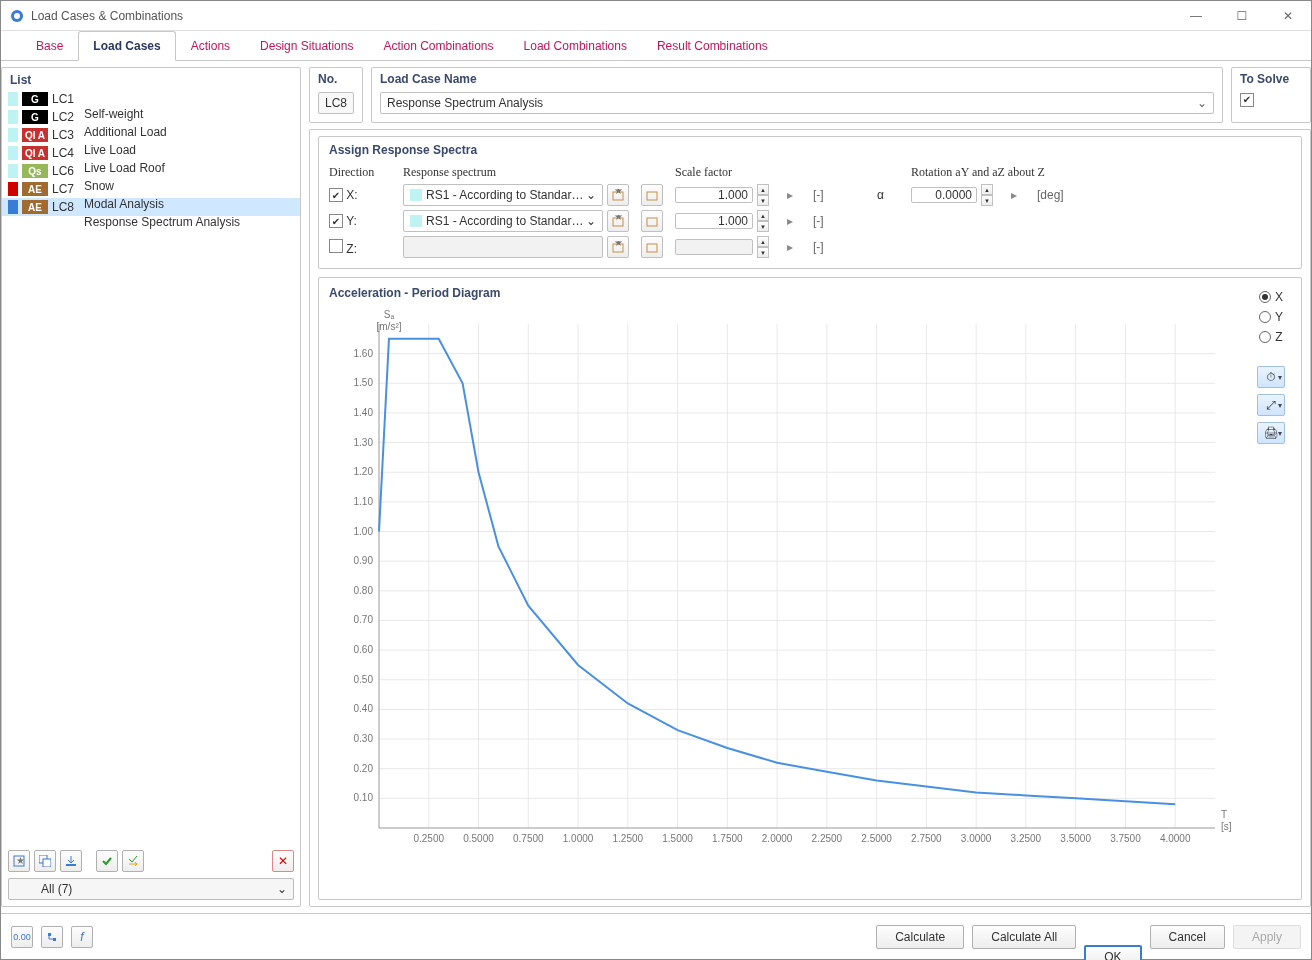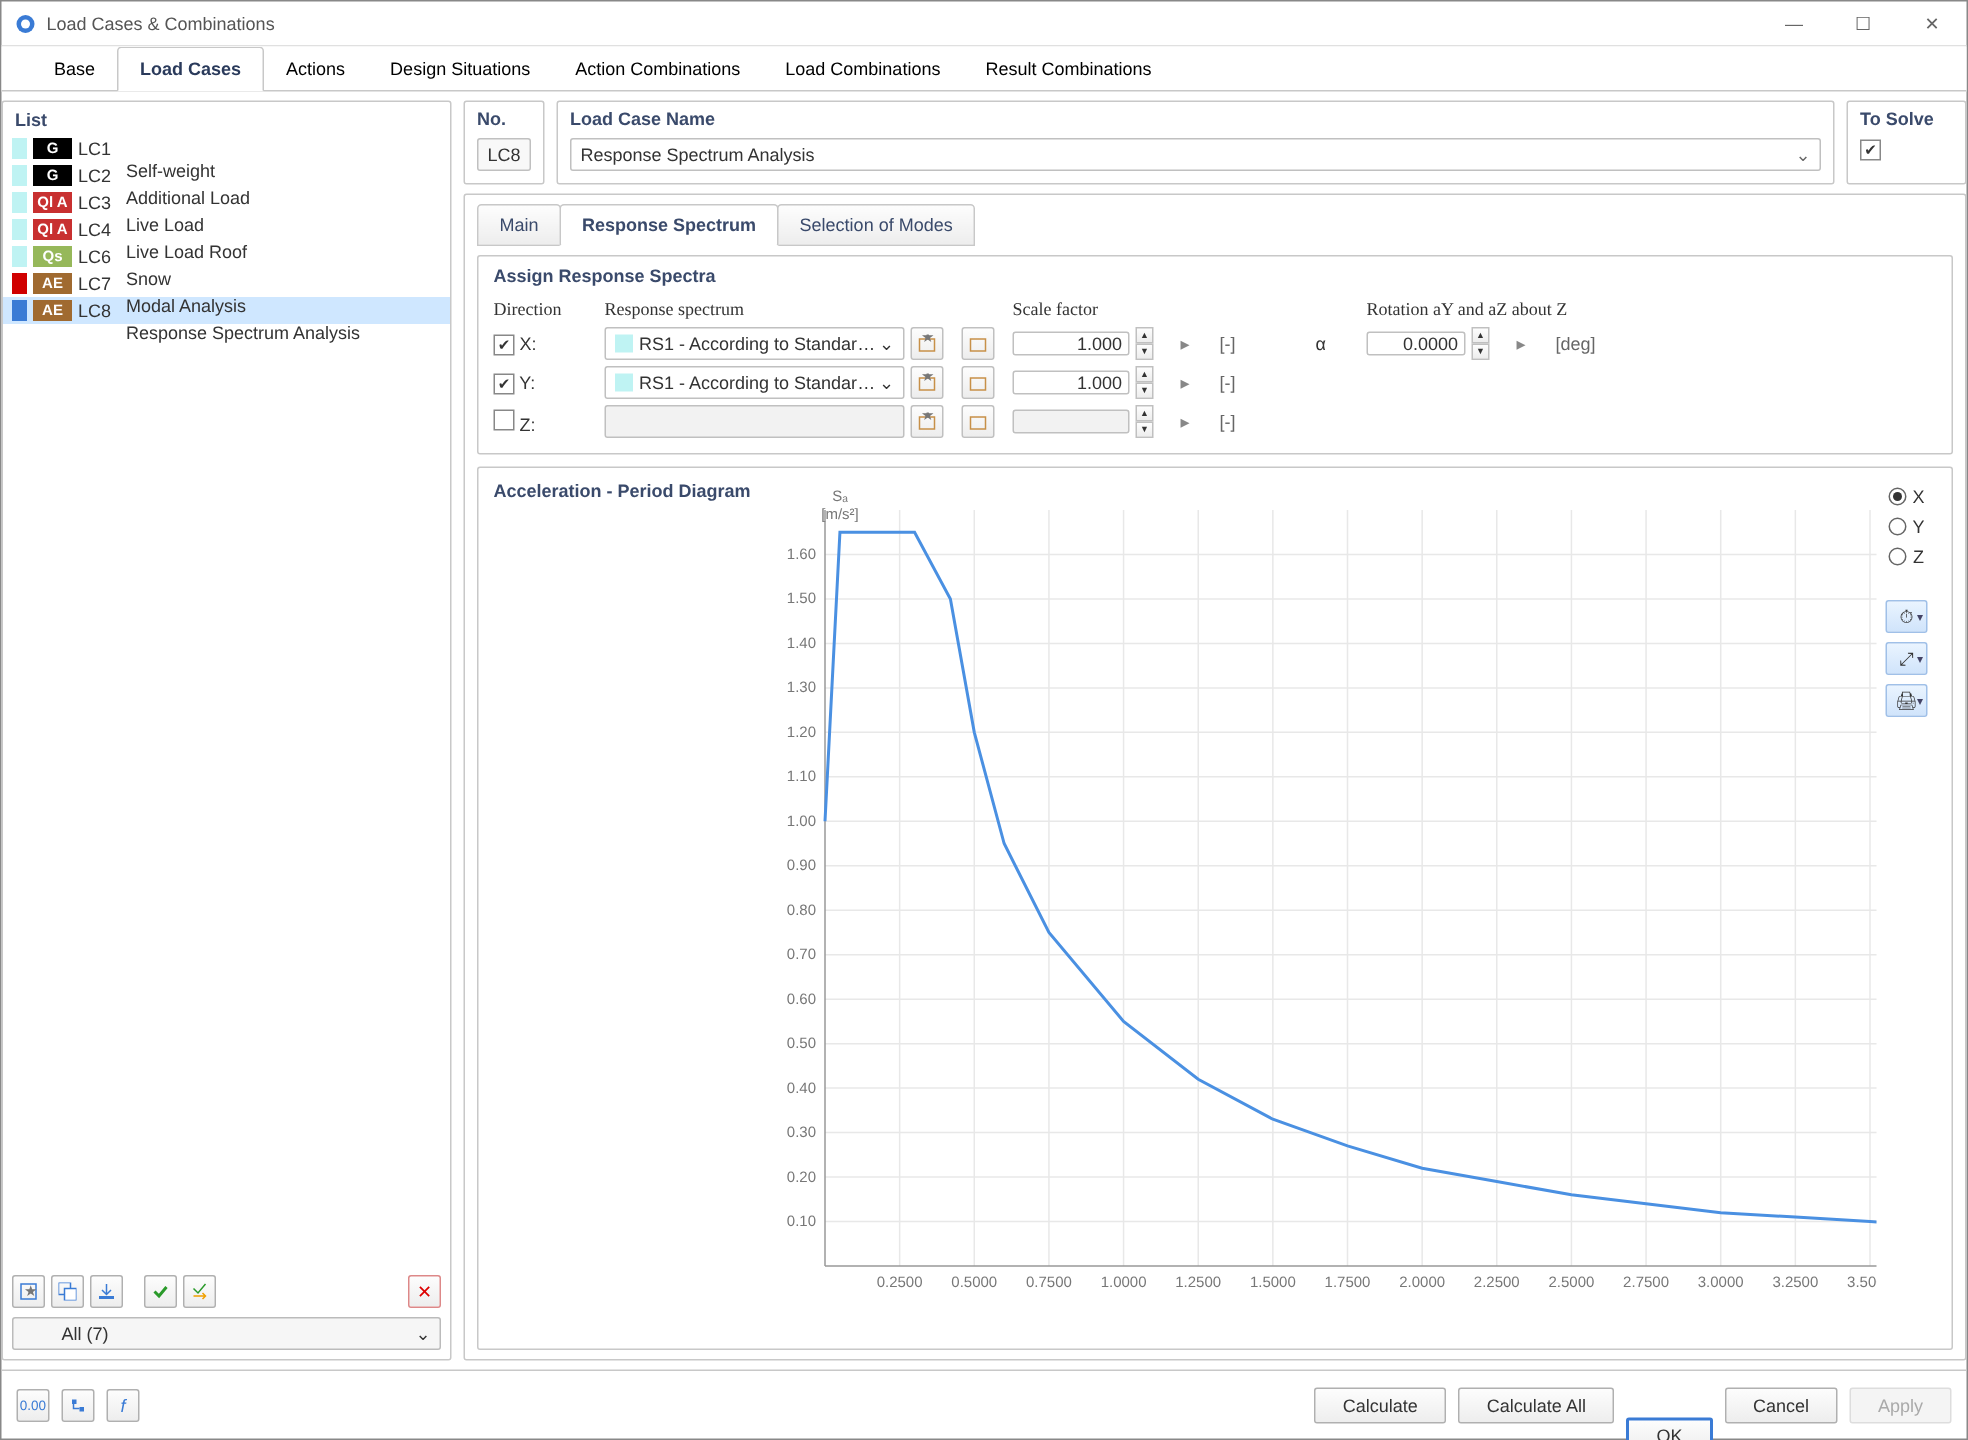--- a/index.html
+++ b/index.html
@@ -5,21 +5,21 @@
 * { box-sizing: border-box; font-family: 'Segoe UI', Tahoma, sans-serif; }
 body { margin:0; padding:0; background:#fff; font-size:12px; color:#333; }
 .window { width:1312px; height:960px; border:1px solid #888; background:#fff; display:flex; flex-direction:column; }
 .titlebar { height:30px; display:flex; align-items:center; padding:0 0 0 8px; border-bottom:1px solid #e0e0e0; }
 .titlebar .icon { width:16px; height:16px; margin-right:6px; }
 .titlebar .title { flex:1; color:#555; }
 .titlebar .winbtns { display:flex; }
 .titlebar .winbtn { width:46px; height:30px; display:flex; align-items:center; justify-content:center; color:#666; }
 
 .tabs-main { display:flex; padding-left:20px; background:#fff; border-bottom:1px solid #c8c8c8; }
-.tabs-main .tab { padding:7px 14px; color:#000000; cursor:pointer; border:1px solid transparent; border-bottom:none; margin-bottom:-1px; }
+.tabs-main .tab { padding:7px 14px; color:#be185d; cursor:pointer; border:1px solid transparent; border-bottom:none; margin-bottom:-1px; }
 .tabs-main .tab.active { background:#fff; border-color:#c8c8c8; border-bottom:1px solid #fff; font-weight:bold; color:#2a3a5b; border-radius:3px 3px 0 0;}
 
 .body { flex:1; display:flex; padding:6px 0; gap:8px; min-height:0; }
 .panel { border:1px solid #c8c8c8; background:#fff; border-radius:2px; display:flex; flex-direction:column; }
 .left-panel { width:300px; }
 .right-panel { flex:1; display:flex; flex-direction:column; gap:6px; min-height:0;}
 
 .panel-title { color:#3a4a6b; font-weight:bold; padding:5px 8px 3px 8px; }
 
 .lc-list { flex:1; overflow:auto; }
@@ -65,21 +65,21 @@
 .spec-sel .sw { width:12px; height:12px; background:#bff3f3; margin-right:4px; }
 .spec-sel .txt { flex:1; white-space:nowrap; overflow:hidden; text-overflow:ellipsis; }
 .tiny-btn { width:22px; height:22px; border:1px solid #c0c0c0; background:linear-gradient(#fdfdfd,#ededed); display:flex; align-items:center; justify-content:center; border-radius:2px; cursor:pointer;}
 .num-input { height:16px; border:1px solid #c0c0c0; background:#fff; display:flex; align-items:center; justify-content:flex-end; padding:0 4px; border-radius:2px; }
 .num-input.off { background:#f2f2f2; }
 .spinner { width:12px; height:22px; display:flex; flex-direction:column; }
 .spinner div { flex:1; border:1px solid #c0c0c0; background:linear-gradient(#fdfdfd,#ededed); font-size:6px; display:flex; align-items:center; justify-content:center; }
 .unit { color:#666; }
 
 .chart-area { flex:1; border:1px solid #c8c8c8; border-radius:2px; margin-top:8px; padding:8px 10px; display:flex; min-height:0;}
-.chart-left { flex:1; display:flex; flex-direction:row; }
+.chart-left { flex:1; display:flex; flex-direction:column; }
 .chart-title { color:#3a4a6b; font-weight:bold; margin-bottom:4px; }
 .chart-svg { flex:1; }
 .chart-right { width:40px; display:flex; flex-direction:column; align-items:center; gap:6px; padding-top:4px;}
 .radio { width:12px; height:12px; border:1px solid #666; border-radius:50%; display:inline-flex; align-items:center; justify-content:center; }
 .radio.sel::after { content:""; width:6px; height:6px; background:#333; border-radius:50%; }
 .radio-row { display:flex; align-items:center; gap:4px; cursor:pointer;}
 .tool-btn { width:28px; height:22px; border:1px solid #a0c0e8; background:linear-gradient(#eaf4ff,#d0e4fb); display:flex; align-items:center; justify-content:center; border-radius:2px; cursor:pointer; position:relative;}
 .tool-btn .drop { position:absolute; right:2px; font-size:8px; color:#446;}
 
 .footer { height:46px; border-top:1px solid #c8c8c8; display:flex; align-items:center; padding:0 10px; gap:8px;}
@@ -224,25 +224,20 @@
             <span class="chev">⌄</span>
           </div>
         </div>
         <div class="header-box solve-box">
           <div class="lbl">To Solve</div>
           <span class="chk checked"></span>
         </div>
       </div>
 
       <div class="main-area">
-        <div class="subtabs" id="subtabs">
-            <div class="stab">Main</div>
-            <div class="stab active">Response Spectrum</div>
-            <div class="stab">Selection of Modes</div>
-          </div>
 
         <div class="assign-box">
           <div class="hdr">Assign Response Spectra</div>
           <div class="assign-table" id="assign-table">
               <div><span class="th">Direction</span></div>
               <div><span class="th">Response spectrum</span></div>
               <div></div>
               <div></div>
               <div><span class="th">Scale factor</span></div>
               <div></div>

